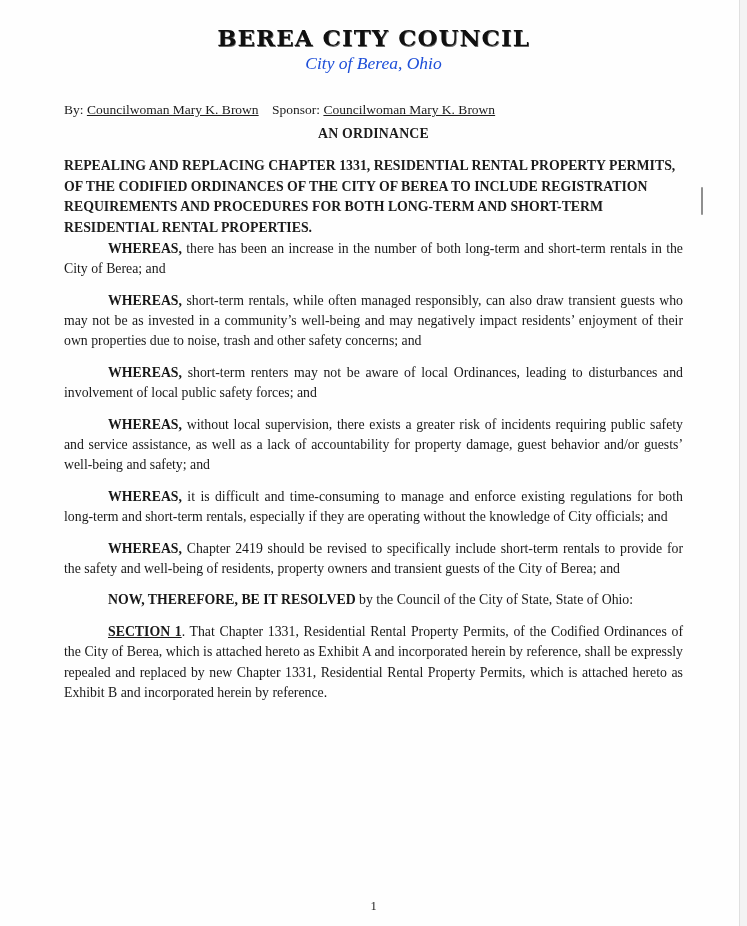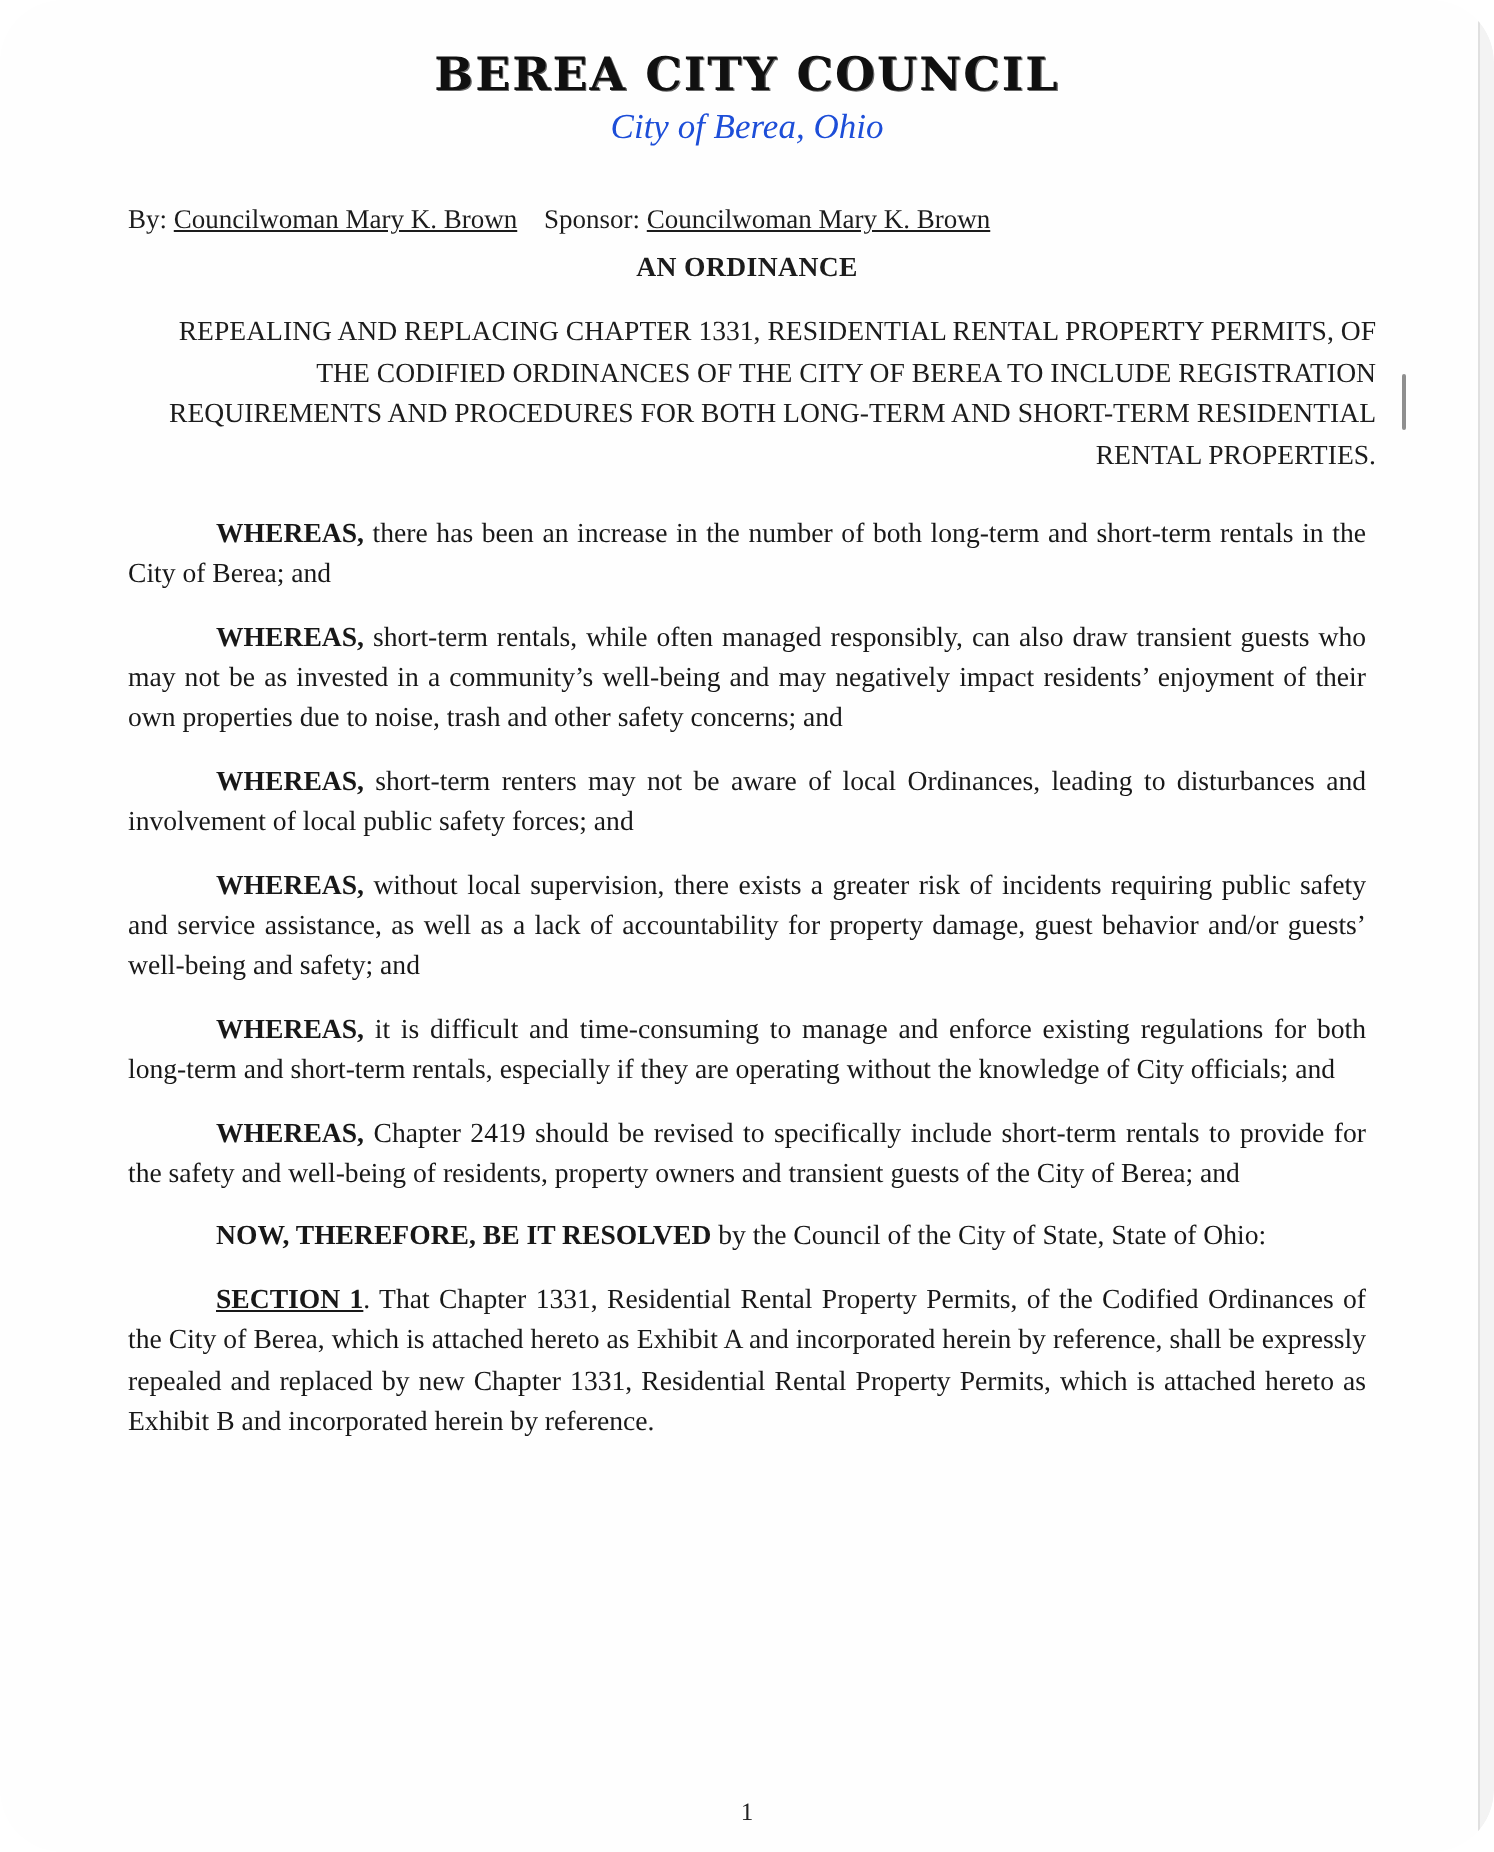--- a/index.html
+++ b/index.html
@@ -1,15 +1,15 @@
 <!DOCTYPE html>
 <html><head>
 <meta charset="utf-8">
 <style>
-  * { box-sizing: border-box; border-radius: 31px; }
+  * { box-sizing: border-box; }
   html, body { margin: 0; padding: 0; background: #ffffff; }
 
   .page {
     position: relative;
     width: 747px;
     height: 926px;
     margin: 0 auto;
     background: #fefefe;
     font-family: "Liberation Serif", serif;
     color: #1c1c1c;
@@ -70,29 +70,29 @@
 
   .doc-type {
     text-align: center;
     font-weight: 700;
     font-size: 13.8px;
     margin-top: 8px;
     letter-spacing: 0.2px;
   }
 
   .headline {
-    text-align: right;
-    font-weight: 400;
+    text-align: left;
+    font-weight: 700;
     font-size: 13.8px;
     line-height: 1.5;
     margin: 14px auto 0 auto;
     width: 624px;
   }
 
-  .body-text { margin-top: 18px; font-family: Liberation Serif, serif; }
+  .body-text { margin-top: 0; font-family: Liberation Serif, serif; }
 
   .para {
     font-size: 13.8px;
     line-height: 1.48;
     text-align: justify;
     text-indent: 44px;
     margin: 0 0 11px 0;
     color: #181818;
   }
   .para .lead { font-weight: 700; }

